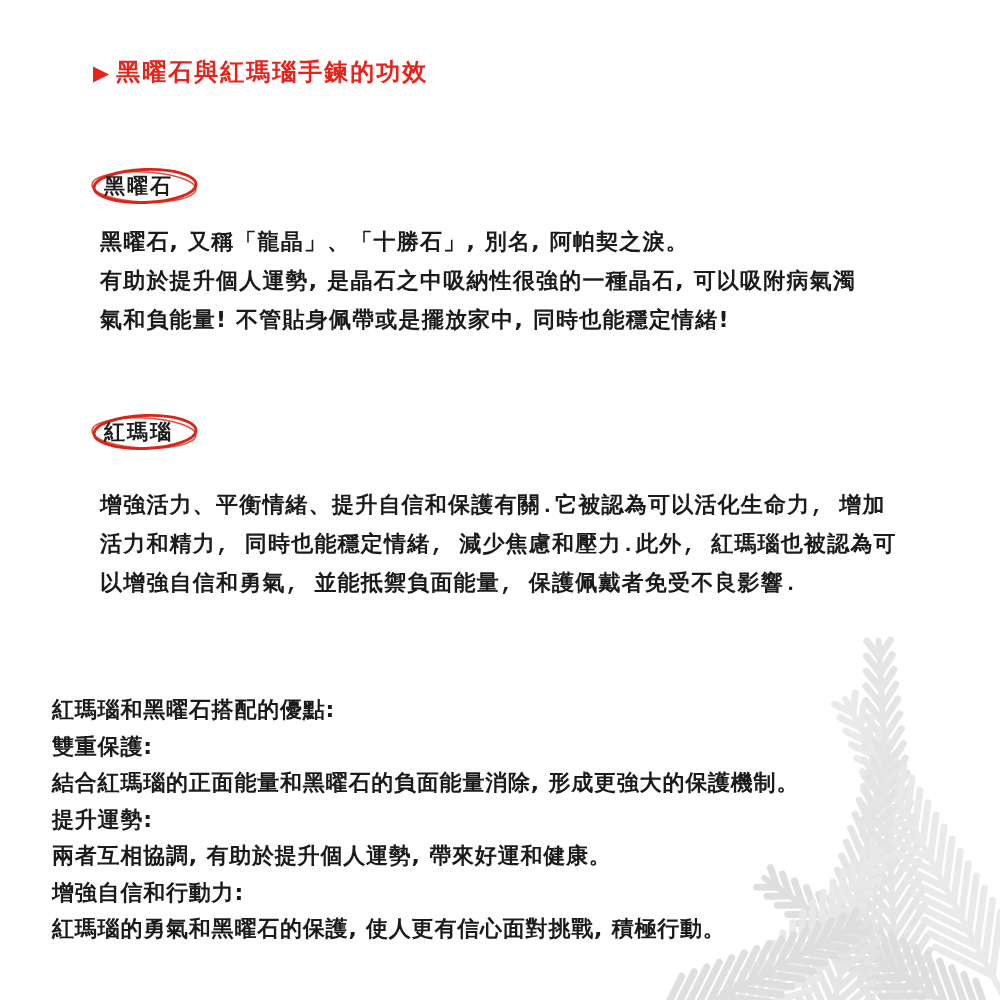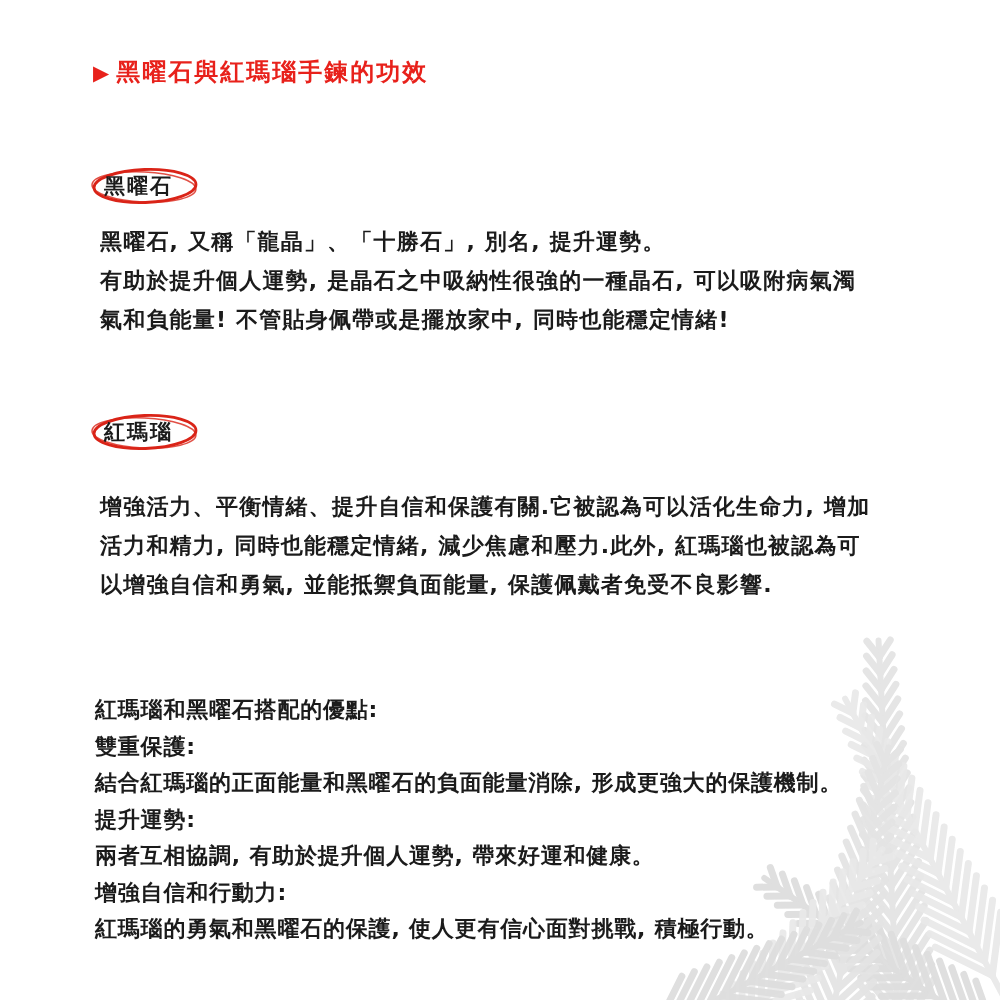--- a/index.html
+++ b/index.html
@@ -37,25 +37,25 @@
   .ring{
     position:absolute;left:-14px;top:-9px;
     width:110px;height:46px;z-index:1;pointer-events:none;
   }
   .para{
     position:absolute;white-space:nowrap;
     color:var(--body-text);font-size:22px;font-weight:600;
     letter-spacing:1.2px;line-height:39px;
   }
   .para.first{left:100px;top:222px;}
-  .para.second{left:100px;top:487px;}
+  .para.second{left:100px;top:487px;font-family:Liberation Mono, monospace;}
   .benefits{
     position:absolute;left:52px;top:692px;white-space:nowrap;
     color:var(--body-text);font-size:22px;font-weight:600;
-    letter-spacing:0.8px;line-height:36.5px;margin-left:43px;
+    letter-spacing:0.8px;line-height:36.5px;
   }
   .palm{
     position:absolute;right:0;bottom:0;
     width:330px;height:430px;pointer-events:none;
   }
   .palm svg{overflow:visible;display:block;}
 </style>
 </head>
 <body>
 
@@ -68,21 +68,21 @@
 
   <div class="section-heading-wrap first">
     <svg class="ring" viewBox="0 0 110 46">
       <ellipse cx="55" cy="23" rx="51" ry="16.5" fill="none" stroke="#da2418" stroke-width="2.8" transform="rotate(-2 55 23)"></ellipse>
       <ellipse cx="54" cy="24" rx="52" ry="15" fill="none" stroke="#da2418" stroke-width="1.5" opacity="0.8" transform="rotate(2.5 55 23)"></ellipse>
     </svg>
     <span class="section-heading">黑曜石</span>
   </div>
 
   <div class="para first">
-    <div>黑曜石, 又稱「龍晶」、「十勝石」, 別名, 提升運勢。</div>
+    <div>黑曜石, 又稱「龍晶」、「十勝石」, 別名, 阿帕契之淚。</div>
     <div>有助於提升個人運勢, 是晶石之中吸納性很強的一種晶石, 可以吸附病氣濁</div>
     <div>氣和負能量! 不管貼身佩帶或是擺放家中, 同時也能穩定情緒!</div>
   </div>
 
   <div class="section-heading-wrap second">
     <svg class="ring" viewBox="0 0 110 46">
       <ellipse cx="55" cy="23" rx="51" ry="16.5" fill="none" stroke="#da2418" stroke-width="2.8" transform="rotate(-2 55 23)"></ellipse>
       <ellipse cx="54" cy="24" rx="52" ry="15" fill="none" stroke="#da2418" stroke-width="1.5" opacity="0.8" transform="rotate(2.5 55 23)"></ellipse>
     </svg>
     <span class="section-heading">紅瑪瑙</span>

